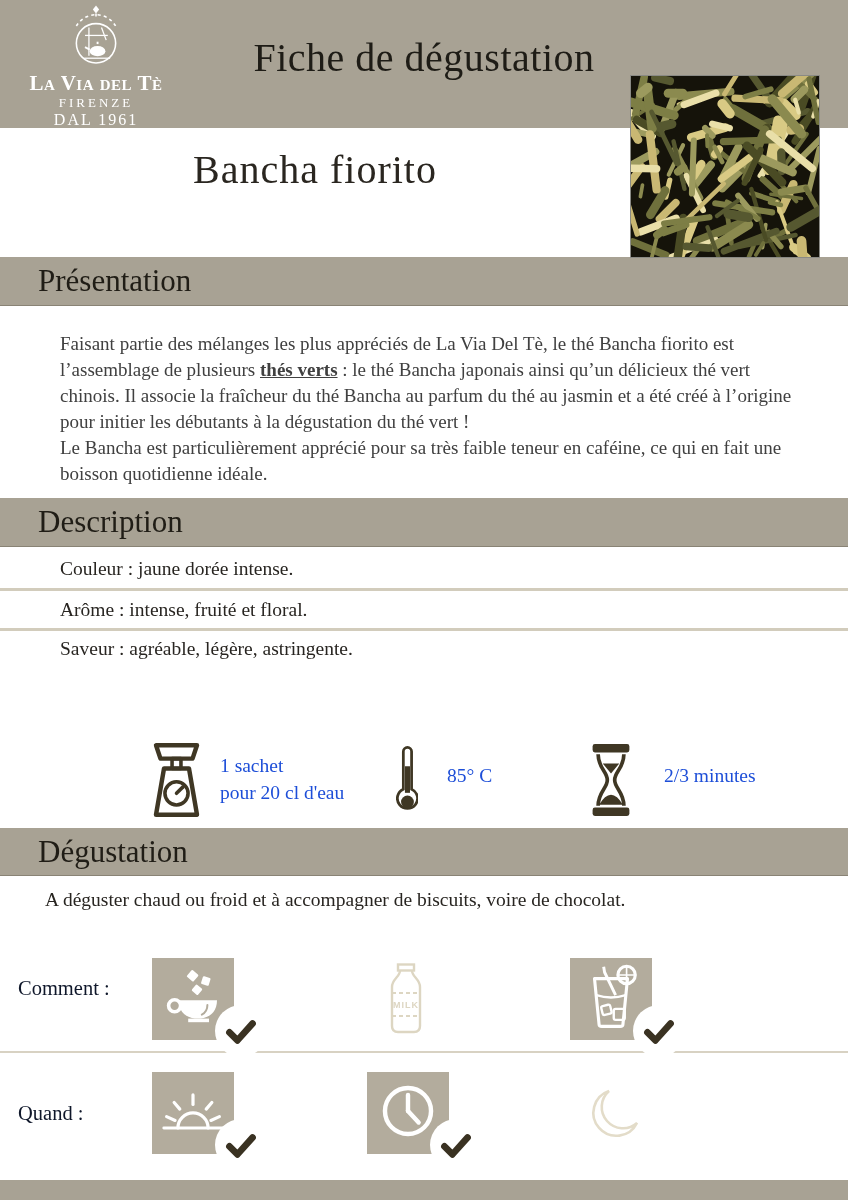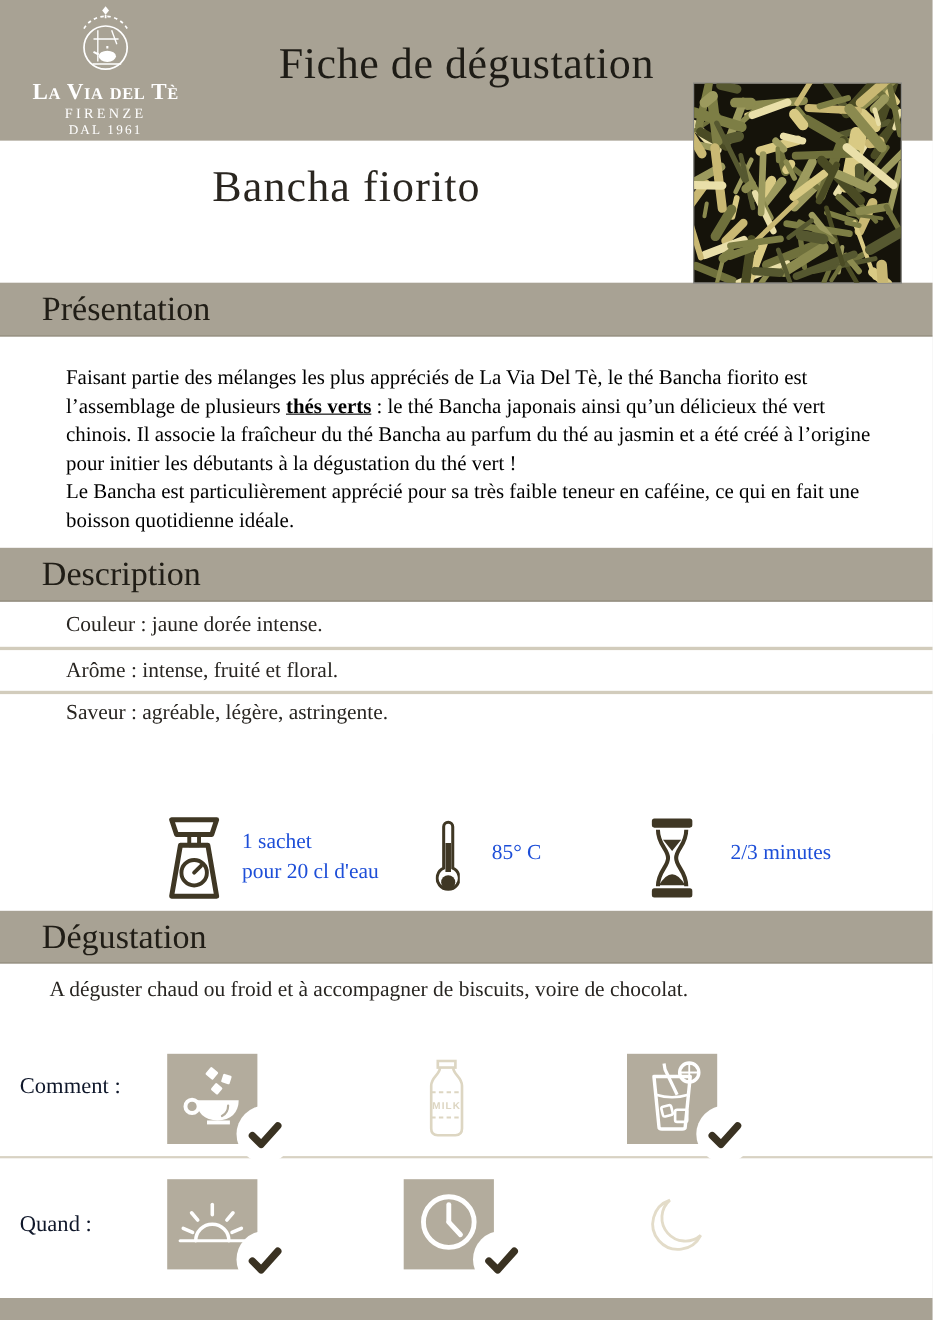--- a/index.html
+++ b/index.html
@@ -19,33 +19,33 @@
   }
   .abs{position:absolute;}
   
   .band-top{left:0;top:0;width:848px;height:128px;background:var(--band);}
   .white-band{left:0;top:128px;width:848px;height:129px;background:#ffffff;}
   .page-title{left:0;top:34px;width:848px;text-align:center;font-size:40px;color:#1e1c16;letter-spacing:.5px;}
   .logo{left:26px;top:4px;width:140px;text-align:center;color:#ffffff;line-height:1.05;}
   .logo svg{display:block;margin:0 auto;}
   .logo-name{font-variant:small-caps;font-weight:bold;font-size:21px;letter-spacing:.5px;margin-top:2px;}
   .logo-city{font-size:13px;letter-spacing:3px;margin-top:2px;}
-  .logo-since{font-size:12px;letter-spacing:2px;margin-top:2px;font-variant:small-caps;}
+  .logo-since{font-size:16px;letter-spacing:2px;margin-top:2px;font-variant:small-caps;}
   .tea-name{left:0;top:146px;width:630px;text-align:center;font-size:40px;color:#2a2620;letter-spacing:1px;}
   .tea-photo{left:630px;top:75px;width:190px;height:183px;border:1px solid #8a8a85;box-sizing:border-box;z-index:3;}
   
   .band{left:0;width:848px;background:var(--band);box-sizing:border-box;padding-left:38px;
         color:#201d16;border-bottom:1px solid rgba(80,75,60,.35);}
   .band span{display:inline-block;}
   .band.presentation{top:257px;height:49px;font-size:31px;line-height:48px;}
   .band.description{top:498px;height:49px;font-size:31px;line-height:48px;}
   .band.preparation{top:672px;height:51px;font-size:31px;line-height:49px;}
   .band.degustation{top:828px;height:48px;font-size:31px;line-height:47px;}
   
-  .presentation-text{left:60px;top:331px;width:734px;font-size:19px;line-height:26px;color:#000000;}
+  .presentation-text{left:60px;top:331px;width:734px;font-size:19px;line-height:26px;color:#404040;}
   .presentation-text p{margin:0;}
   .bold-underline{font-weight:bold;text-decoration:underline;}
   
   .desc-row{left:0;width:848px;background:#fff;padding-left:60px;box-sizing:border-box;font-size:19.5px;color:#282521;}
   .desc-row.r0{top:550px;height:38px;line-height:38px;}
   .desc-row.r1{top:591px;height:37px;line-height:37px;}
   .desc-row.r2{top:631px;height:36px;line-height:36px;}
   .hr{left:0;width:848px;background:var(--divider);z-index:1;}
   .hr.d0{top:588px;height:3px;}
   .hr.d1{top:628px;height:3px;}

